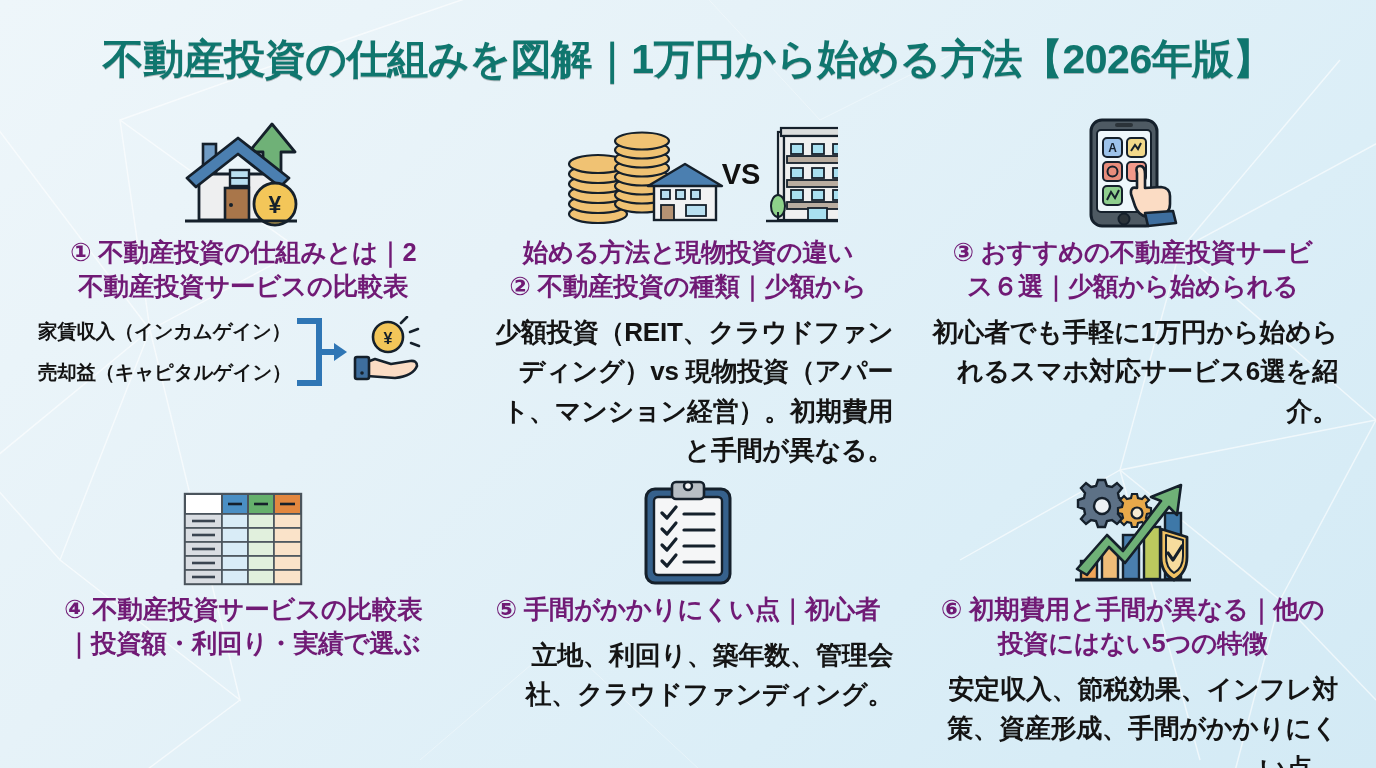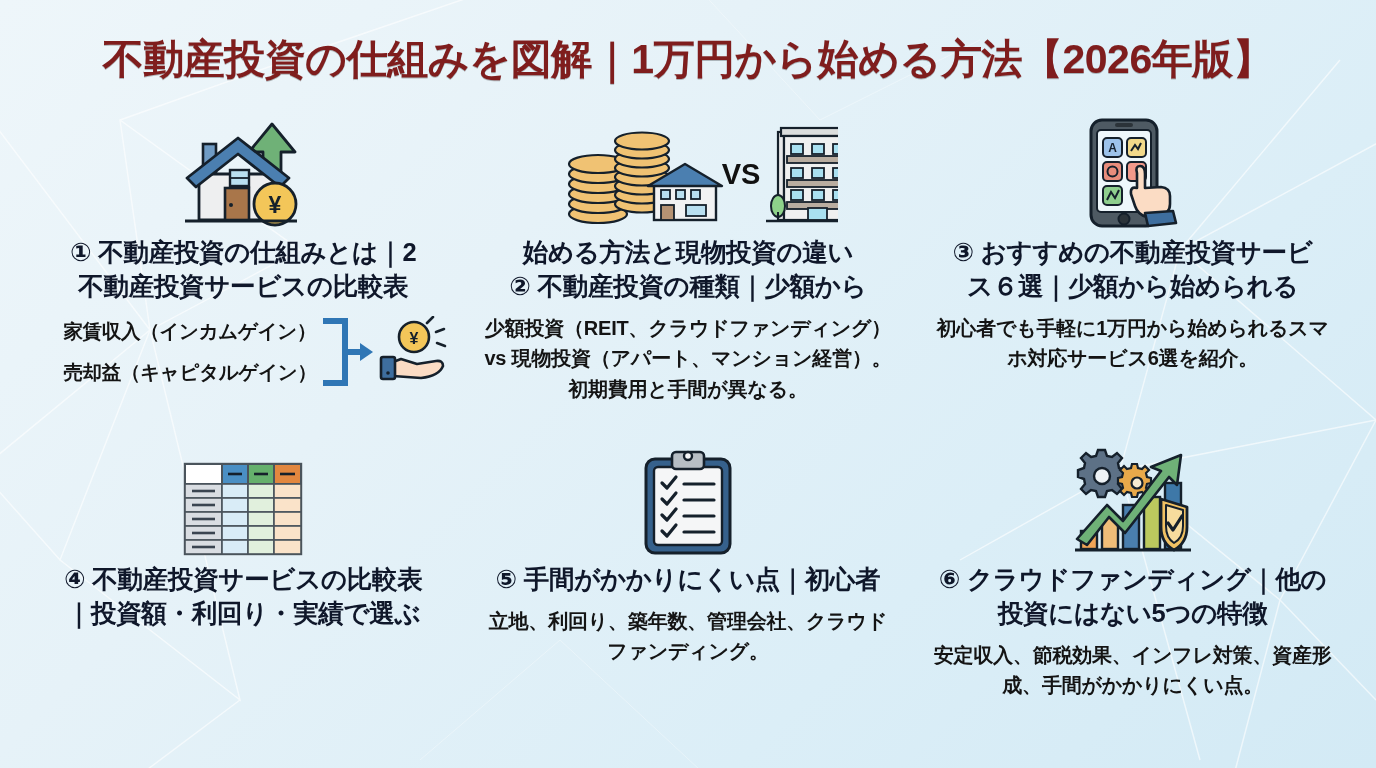--- a/index.html
+++ b/index.html
@@ -43,21 +43,21 @@
     height: 118px;
     display: flex;
     align-items: center;
     justify-content: center;
     flex: 0 0 auto;
   }
   .title-text {
     font-size: 41px;
     font-weight: bold;
     letter-spacing: -0.5px;
-    color: #7f1d1d;
+    color: #0f766e;
     white-space: nowrap;
     text-shadow: 0 1px 0 rgba(0,0,0,0.25);
   }
 
   
   .grid {
     flex: 1 1 auto;
     display: grid;
     grid-template-columns: repeat(3, 1fr);
     grid-template-rows: repeat(2, 1fr);
@@ -80,43 +80,42 @@
     margin-bottom: 6px;
     flex: 0 0 auto;
   }
   .card-icon svg { display: block; }
 
   .card-heading {
     font-size: 25.5px;
     font-weight: bold;
     line-height: 1.33;
     text-align: center;
-    color: #0f172a;
+    color: #701a75;
     letter-spacing: -0.3px;
     margin-bottom: 9px;
     flex: 0 0 auto;
   }
 
   .card-body {
-    font-size: 20px;
+    font-size: 26px;
     font-weight: bold;
     line-height: 1.52;
     color: #141414;
     letter-spacing: -0.2px;
     align-self: stretch;
-    text-align: center;
+    text-align: right;
   }
 
   
   .flow {
     display: flex;
     align-items: center;
     align-self: stretch;
     gap: 2px;
-    justify-content: flex-end;
   }
   .flow-labels {
     display: flex;
     flex-direction: column;
     gap: 14px;
     font-size: 19.5px;
     font-weight: bold;
     color: #141414;
     letter-spacing: -0.3px;
     white-space: nowrap;
@@ -440,20 +439,20 @@
           <path d="M8 92 L38 58 L54 74 L92 24 L82 20 L112 8 L108 38 L100 30 L56 86 L40 70 L18 98 Z" fill="#6fb177" stroke="#15202b" stroke-width="2.6" stroke-linejoin="round"></path>
 
           <path d="M92 52 L118 60 L118 80 Q118 96 105 103 Q92 96 92 80 Z" fill="#f0c163" stroke="#15202b" stroke-width="2.8" stroke-linejoin="round"></path>
           <path d="M97 58 L114 63 L114 79 Q114 91 105 96 Q97 91 97 79 Z" fill="#f7dc9d" stroke="#15202b" stroke-width="2" stroke-linejoin="round"></path>
           <path d="M99 76 L104 83 L113 69" fill="none" stroke="#15202b" stroke-width="3.2" stroke-linecap="round" stroke-linejoin="round"></path>
           <line x1="6" y1="103" x2="122" y2="103" stroke="#15202b" stroke-width="3"></line>
         </svg>
       </div>
 
       <div class="card-heading">
-        <div>⑥ クラウドファンディング｜他の</div>
+        <div>⑥ 初期費用と手間が異なる｜他の</div>
         <div>投資にはない5つの特徴</div>
       </div>
       <p class="card-body">安定収入、節税効果、インフレ対策、資産形成、手間がかかりにくい点。</p>
     </div>
 
   </div>
 </div>
 
 </body></html>

